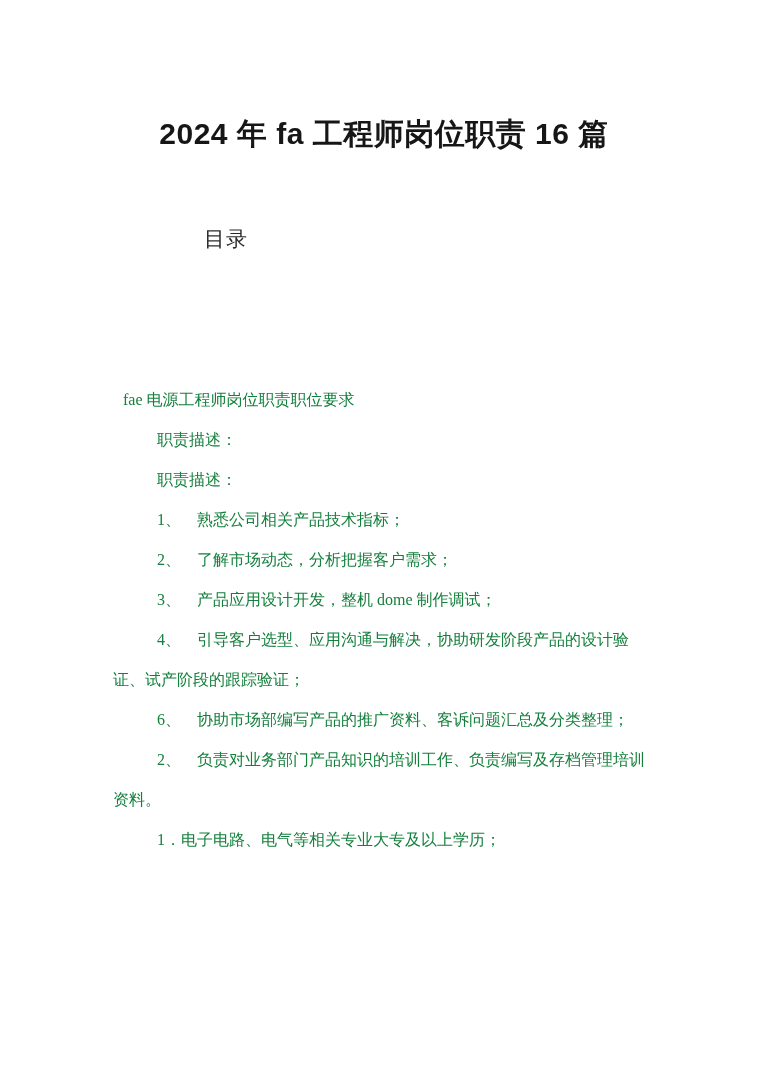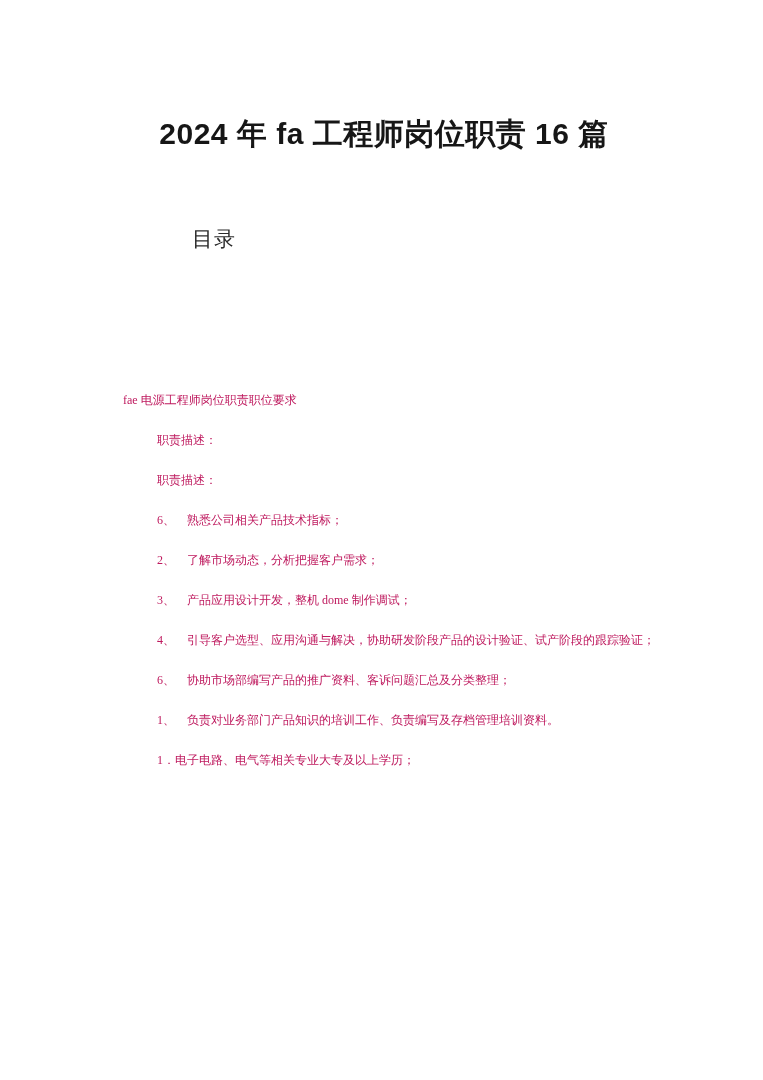--- a/index.html
+++ b/index.html
@@ -26,34 +26,34 @@
     font-size: 30px;
     font-weight: 700;
     line-height: 44px;
     color: #161616;
     letter-spacing: 0.5px;
     white-space: nowrap;
   }
   .toc-heading {
     position: absolute;
     top: 224px;
-    left: 192px;
+    left: 204px;
     font-size: 21px;
     line-height: 30px;
     color: #2b2b2b;
     letter-spacing: 1px;
   }
   .doc-body {
     position: absolute;
     top: 380px;
     left: 113px;
     width: 542px;
-    font-size: 12px;
+    font-size: 16px;
     line-height: 40px;
-    color: #be185d;
+    color: #15803d;
     text-align: left;
     word-break: break-all;
     overflow-wrap: break-word;
   }
   .doc-body p {
     margin: 0;
     padding: 0;
     text-indent: 44px;
   }
   .doc-body p.section-heading {
@@ -66,22 +66,22 @@
 <div class="page">
 
   <div class="doc-title">2024 年 fa 工程师岗位职责 16 篇</div>
 
   <div class="toc-heading">目录</div>
 
   <div class="doc-body">
     <p class="section-heading">fae 电源工程师岗位职责职位要求</p>
     <p>职责描述：</p>
     <p>职责描述：</p>
-    <p>6、　熟悉公司相关产品技术指标；</p>
+    <p>1、　熟悉公司相关产品技术指标；</p>
     <p>2、　了解市场动态，分析把握客户需求；</p>
     <p>3、　产品应用设计开发，整机 dome 制作调试；</p>
     <p>4、　引导客户选型、应用沟通与解决，协助研发阶段产品的设计验证、试产阶段的跟踪验证；</p>
     <p>6、　协助市场部编写产品的推广资料、客诉问题汇总及分类整理；</p>
-    <p>1、　负责对业务部门产品知识的培训工作、负责编写及存档管理培训资料。</p>
+    <p>2、　负责对业务部门产品知识的培训工作、负责编写及存档管理培训资料。</p>
     <p>1．电子电路、电气等相关专业大专及以上学历；</p>
   </div>
 
 </div>
 
 </body></html>

